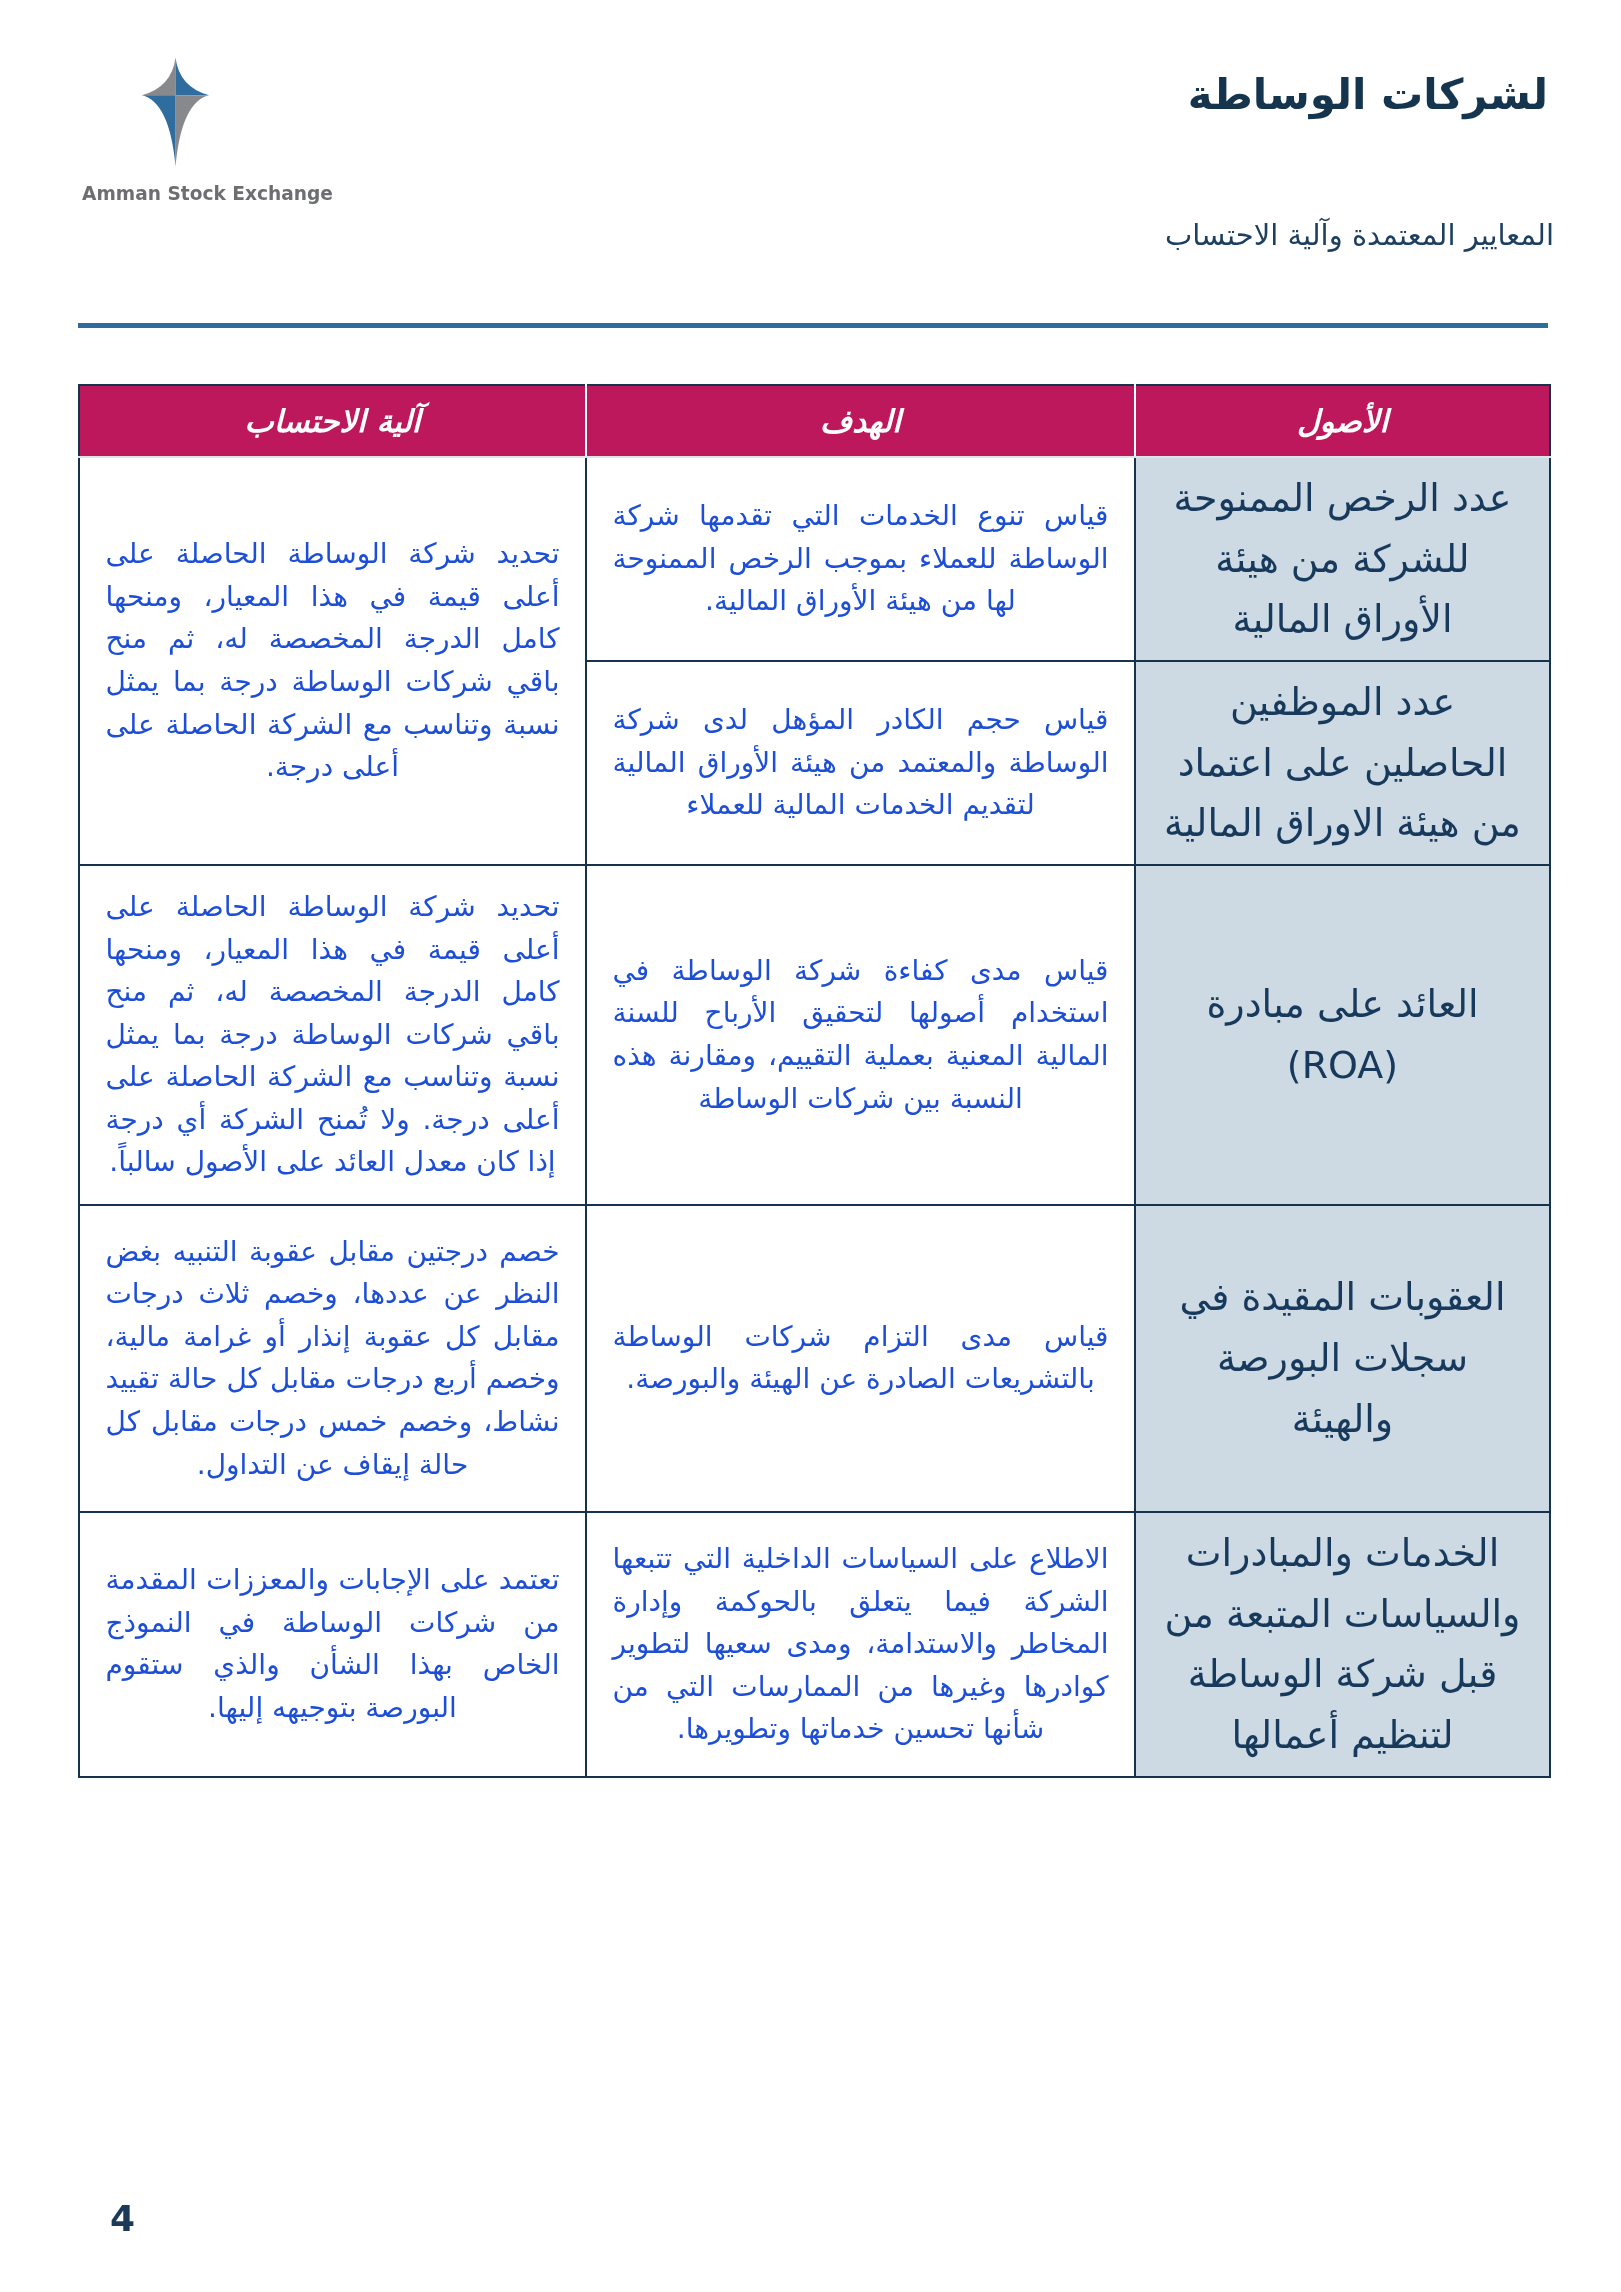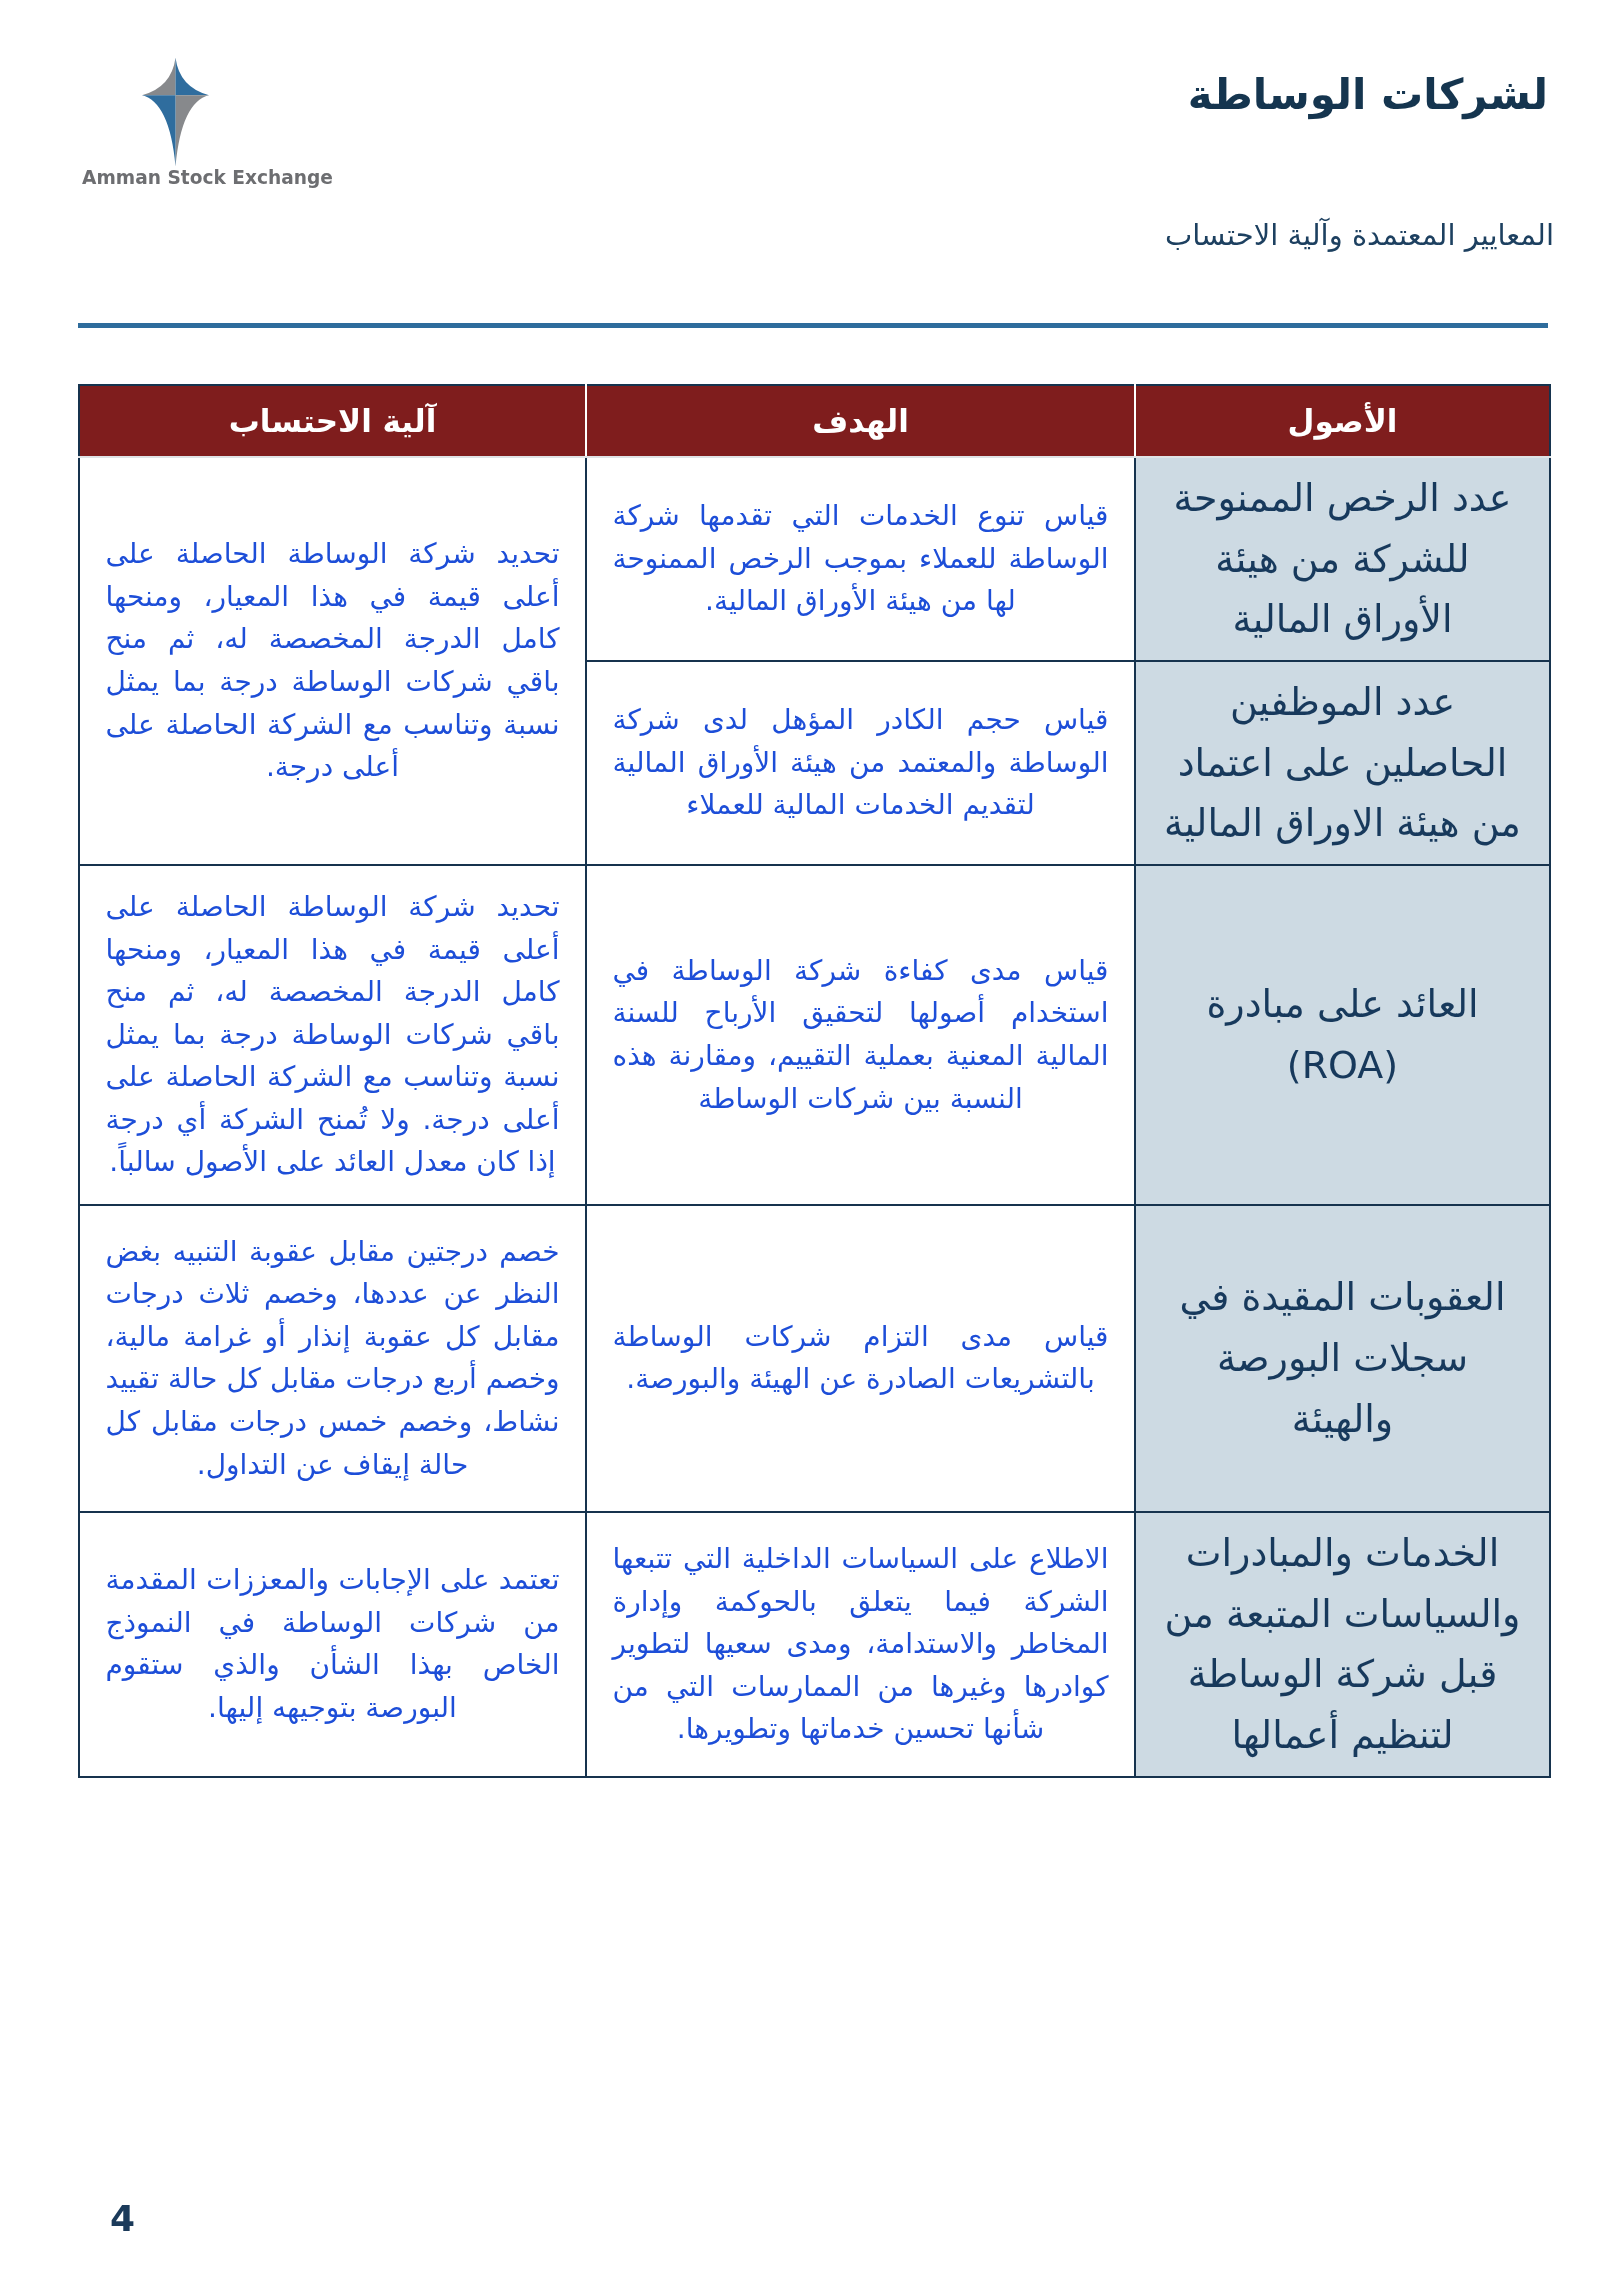--- a/index.html
+++ b/index.html
@@ -5,21 +5,21 @@
   * { margin: 0; padding: 0; box-sizing: border-box; }
   html, body { width: 1621px; height: 2293px; background: #ffffff;
     font-family: "DejaVu Sans", sans-serif; }
   .page { position: relative; width: 1621px; height: 2293px; background: #fff; overflow: hidden; }
 
   
   .logo-block { position: absolute; left: 82px; top: 57px; width: 186px; text-align: center; }
   .logo-star { display: block; margin: 0 auto; width: 67px; height: 110px; }
   .logo-ar { display: block; margin-top: -13.7px; font-size: 43px; font-weight: bold;
     color: #2d6da4; line-height: 1.1; direction: rtl; }
-  .logo-en { display: block; margin-top: 0; font-size: 18.6px; font-weight: bold;
+  .logo-en { display: block; margin-top: 16px; font-size: 18.6px; font-weight: bold;
     color: #6d6e71; letter-spacing: 0px; white-space: nowrap; }
 
   
   .title-block { position: absolute; top: 65px; right: 73px; width: 980px;
     text-align: right; direction: rtl; color: #15354f; }
   .title-line { font-size: 42px; font-weight: bold; line-height: 1.42; }
   .subtitle { position: absolute; top: 218px; right: 67px; width: 980px;
     text-align: right; direction: rtl; font-size: 29px; color: #1d4060; }
 
   .hrule { position: absolute; left: 78px; top: 323px; width: 1470px; height: 4.9px;
@@ -28,23 +28,23 @@
   
   .criteria-table { position: absolute; left: 78px; top: 384px; width: 1470px;
     border-collapse: collapse; table-layout: fixed; direction: rtl; }
   .criteria-table col.c-crit { width: 415px; }
   .criteria-table col.c-obj  { width: 549px; }
   .criteria-table col.c-mech { width: 507px; }
 
   .criteria-table, .criteria-table td { border: 2px solid #16334e; }
   .criteria-table { border: 2.9px solid #16334e; }
 
-  .criteria-table th { background: #7f1d1d; color: #ffffff; font-size: 31px;
+  .criteria-table th { background: #be185d; color: #ffffff; font-size: 31px;
     font-weight: bold; height: 72px; vertical-align: middle; text-align: center;
-    border-bottom: 2px solid #dfe3e6; }
+    border-bottom: 2px solid #dfe3e6; font-style: italic; }
   .criteria-table th + th { border-right: 2px solid #ffffff; }
 
   .cell-crit { background: #cddae3; color: #17395c; font-weight: normal;
     font-size: 38px; line-height: 1.6; text-align: center; vertical-align: middle;
     padding: 9.8px 27.4px; white-space: pre-line; }
   .cell-obj, .cell-mech { background: #ffffff; color: #1d4ed8; font-size: 28px;
     line-height: 1.52; text-align: justify; text-align-last: center;
     vertical-align: middle; padding: 11.8px 25.5px; }
 
   tr.r1 { height: 193px; }

